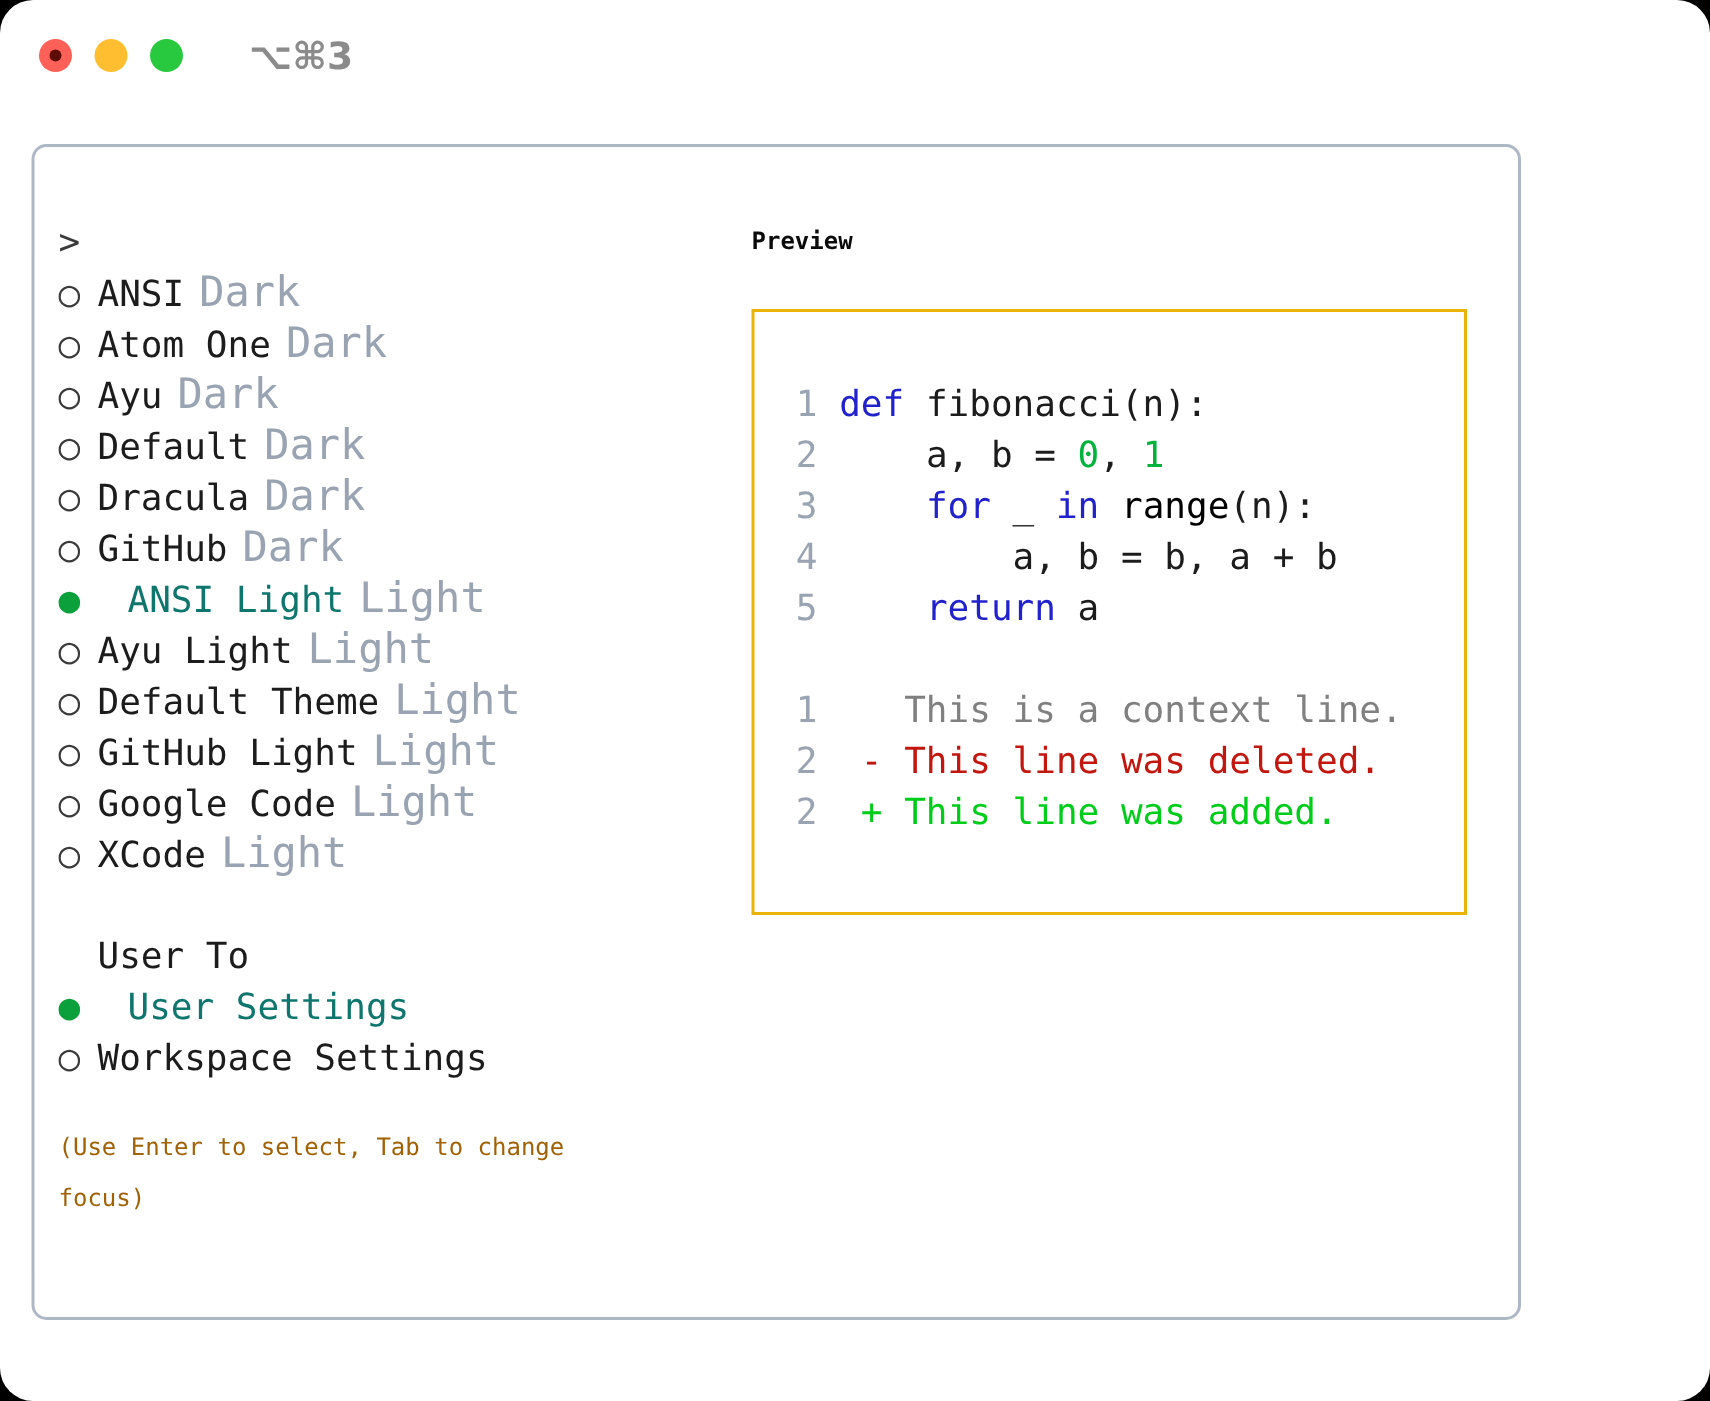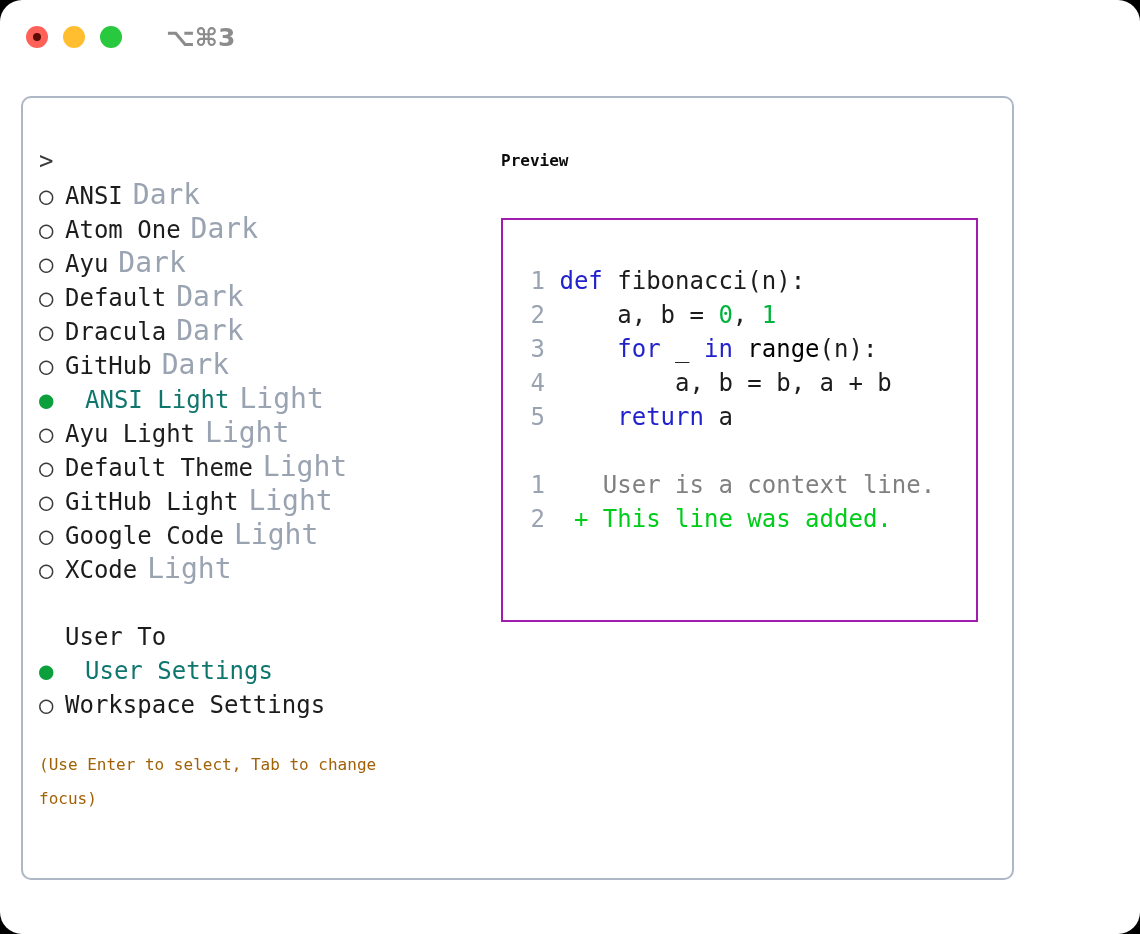--- a/index.html
+++ b/index.html
@@ -147,24 +147,24 @@
   
   .preview-title {
     font-size: 16px;
     font-weight: bold;
     color: #0b0b0b;
     line-height: 34px;
     height: 34px;
     margin-bottom: 0;
   }
   .preview-box {
-    margin-top: 40px;
+    margin-top: 28px;
     width: 477px;
     height: 404px;
-    border: 2px solid #a21caf;
+    border: 2px solid #eab308;
     box-sizing: border-box;
     background: #ffffff;
     padding: 44px 0 0 18px;
   }
   .code-line {
     font-size: 24px;
     line-height: 34px;
     white-space: pre;
   }
   .lineno {
@@ -228,20 +228,21 @@
       <div class="preview-box">
         <div id="code-block">
             <div class="code-line"><span class="lineno">1</span><span class="code-body"> </span><span class="tok-kw">def </span><span class="code-body">fibonacci(n):</span></div>
             <div class="code-line"><span class="lineno">2</span><span class="code-body">     </span><span class="code-body">a, b = </span><span class="tok-num">0</span><span class="code-body">, </span><span class="tok-num">1</span></div>
             <div class="code-line"><span class="lineno">3</span><span class="code-body">     </span><span class="tok-kw">for </span><span class="code-body">_ </span><span class="tok-kw">in </span><span class="tok-fn">range</span><span class="code-body">(n):</span></div>
             <div class="code-line"><span class="lineno">4</span><span class="code-body">         </span><span class="code-body">a, b = b, a + b</span></div>
             <div class="code-line"><span class="lineno">5</span><span class="code-body">     </span><span class="tok-kw">return </span><span class="code-body">a</span></div>
           </div>
         <div class="gap-line"></div>
         <div id="diff-block">
-            <div class="code-line"><span class="lineno">1</span><span class="tok-ctx">    User is a context line.</span></div>
+            <div class="code-line"><span class="lineno">1</span><span class="tok-ctx">    This is a context line.</span></div>
+            <div class="code-line"><span class="lineno">2</span><span class="tok-del">  - This line was deleted.</span></div>
             <div class="code-line"><span class="lineno">2</span><span class="tok-add">  + This line was added.</span></div>
           </div>
       </div>
     </div>
 
   </div>
 </div>
 
 </body></html>

